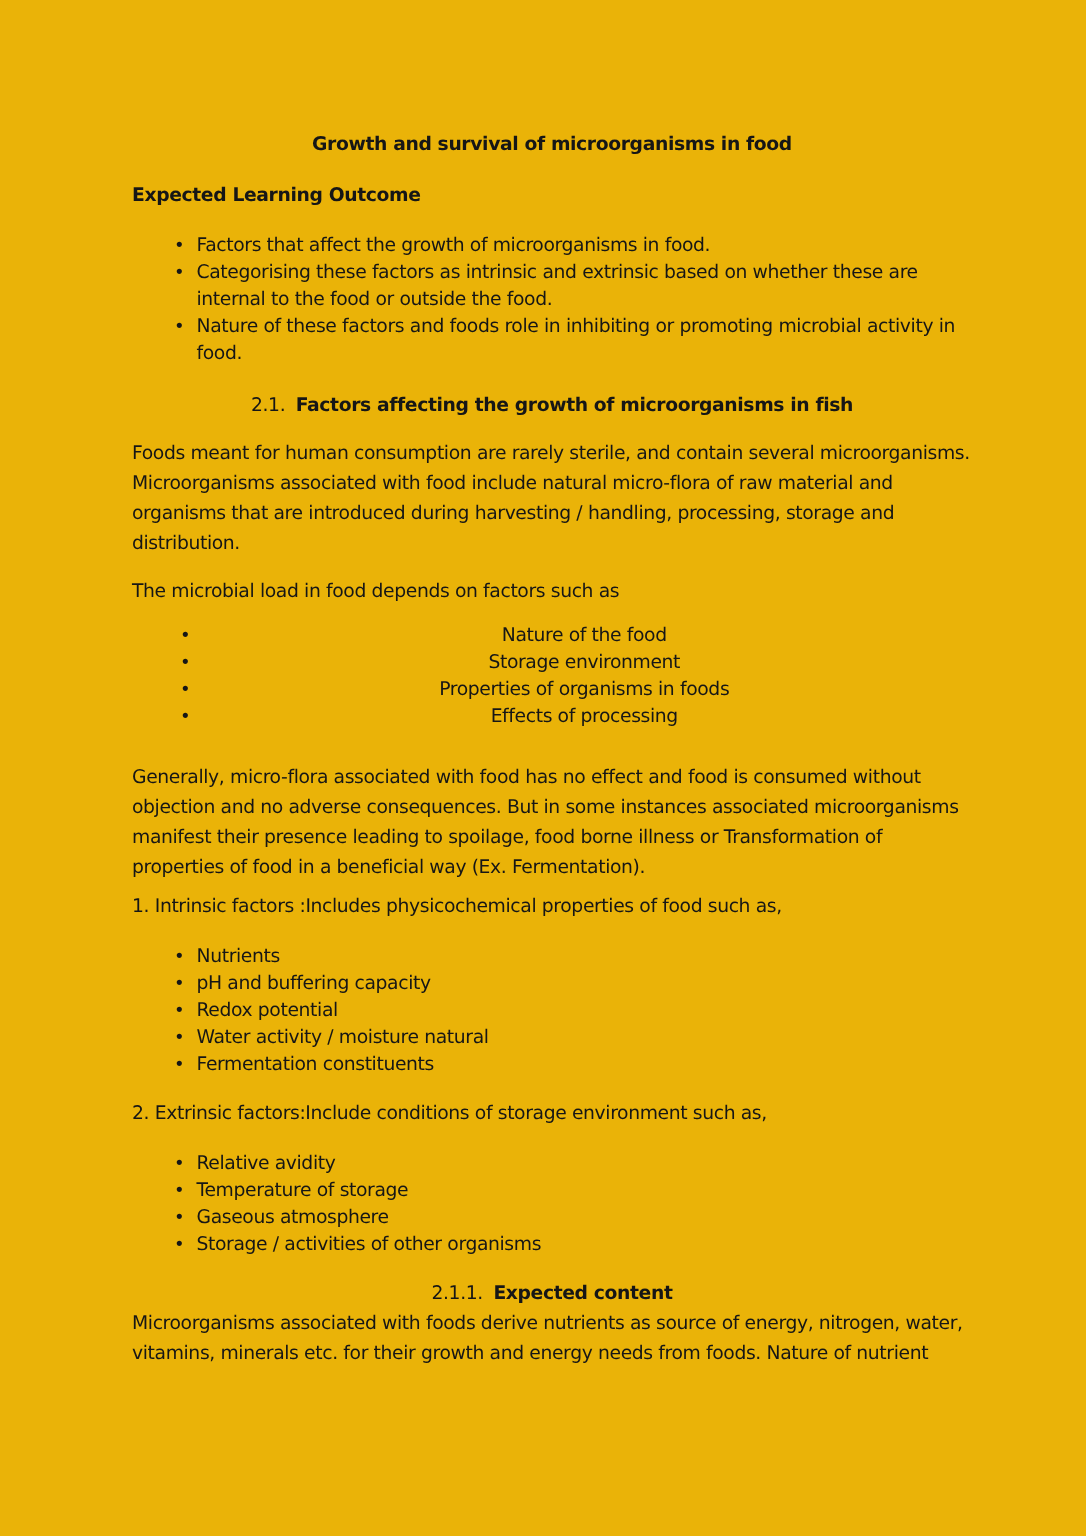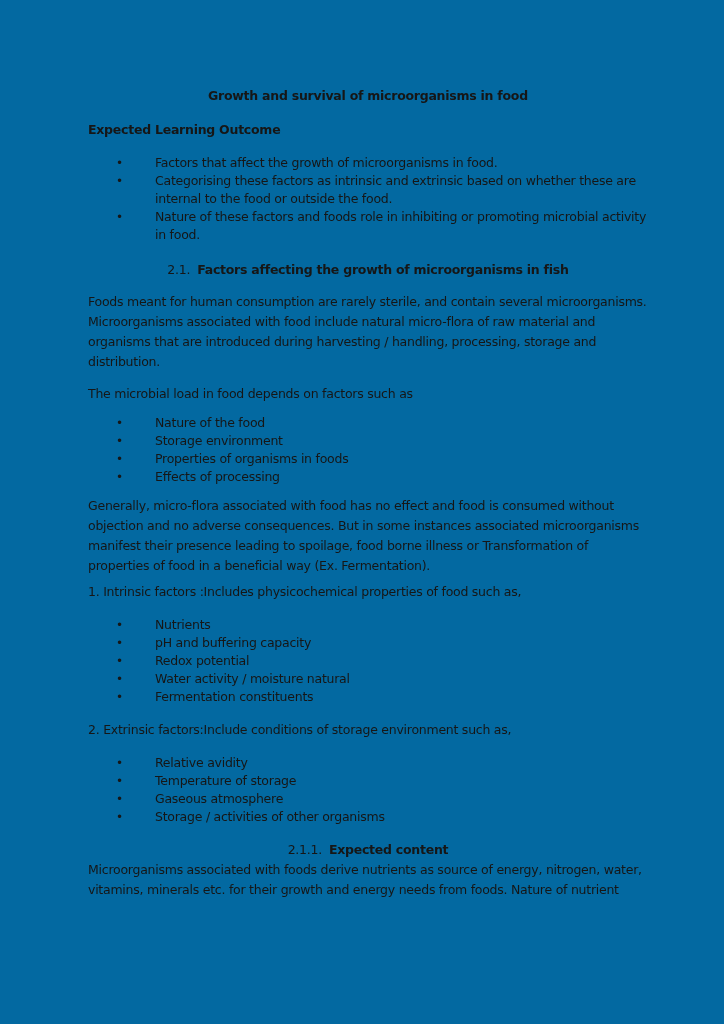--- a/index.html
+++ b/index.html
@@ -1,21 +1,21 @@
 <!DOCTYPE html>
 <html><head>
 <meta charset="utf-8">
 <style>
   html, body { margin: 0; padding: 0; background: #ffffff; }
   .page {
     position: relative;
     width: 724px;
     height: 1024px;
     box-sizing: border-box;
-    background: #0369a1;
+    background: #eab308;
     color: #161616;
     padding: 86px 76px 0 88px;
     font-family: "DejaVu Sans", sans-serif;
     font-size: 12.5px;
     letter-spacing: -0.25px;
     overflow: hidden;
   }
   .doc-title {
     text-align: center;
     font-weight: 700;
@@ -33,26 +33,25 @@
     line-height: 20px;
   }
   p.tight { margin-bottom: 10px; }
   p.close { margin-bottom: 6px; }
   p.no-gap { margin-bottom: 12px; }
   ul.blist {
     list-style: none;
     margin: 0 0 16px 0;
     padding: 0 0 0 28px;
   }
-  ul.blist.mb-10 { margin-bottom: 10px; }
+  ul.blist.mb-10 { margin-bottom: 22px; text-align: center; }
   ul.blist.mb-14b { margin-bottom: 14px; }
   ul.blist li {
     display: flex;
     line-height: 18px;
-    gap: 24px;
   }
   .bullet {
     flex: 0 0 15px;
     width: 15px;
   }
   .bullet::before {
     content: "\2022";
     font-size: 12px;
   }
   .li-text { flex: 1 1 auto; }

